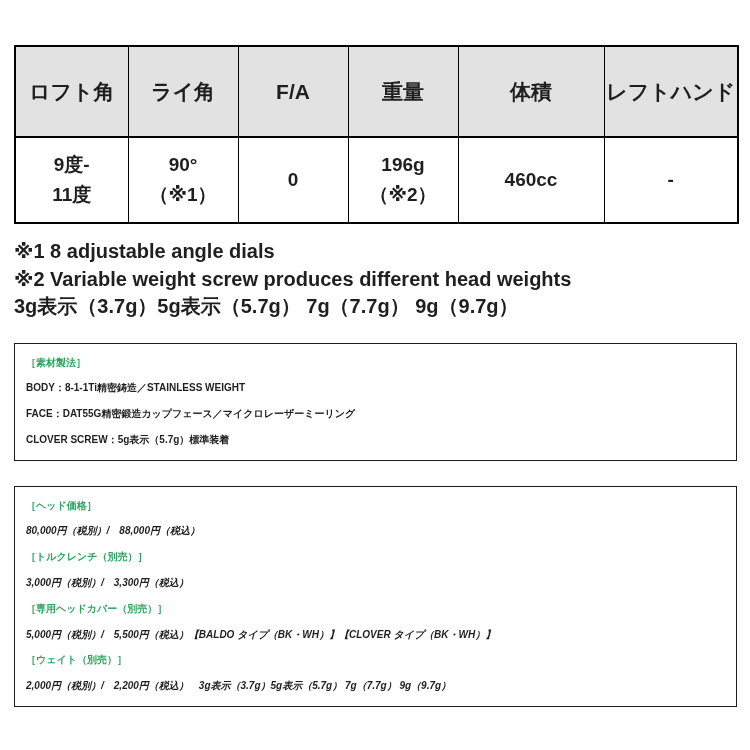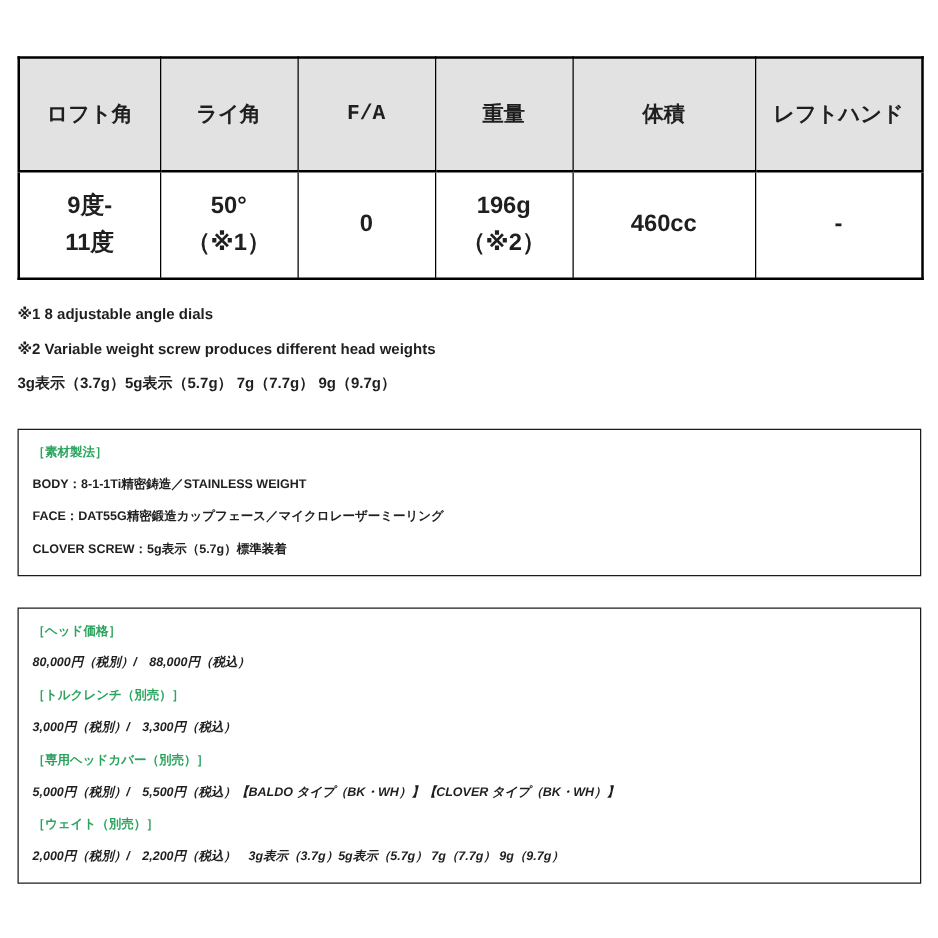--- a/index.html
+++ b/index.html
@@ -21,40 +21,39 @@
     width: 723px;
     border-collapse: collapse;
     table-layout: fixed;
     border: 2px solid #000000;
   }
   table.spec th {
     background: #e2e2e2;
     border: 1px solid #000000;
     border-bottom: 2px solid #000000;
     height: 91px;
-    font-size: 17px;
+    font-size: 21px;
     font-weight: bold;
     text-align: center;
     vertical-align: middle;
-    font-family: Liberation Mono, monospace;
   }
   table.spec td {
     border: 1px solid #000000;
     height: 86px;
     font-size: 19px;
     font-weight: bold;
     text-align: center;
     vertical-align: middle;
     line-height: 30px;
     background: #ffffff;
   }
   
   .notes {
     margin-top: 14px;
-    font-size: 12px;
+    font-size: 20px;
     font-weight: bold;
     line-height: 27.5px;
   }
   
   .box {
     width: 723px;
     border: 1.5px solid #1c1c1c;
     padding: 6px 11px 7px 11px;
     font-size: 10px;
     font-weight: bold;
@@ -90,21 +89,21 @@
       <th>重量</th>
       <th>体積</th>
       <th>レフトハンド</th>
     </tr>
     <tr>
       <td>
         <div>9度-</div>
         <div>11度</div>
       </td>
       <td>
-        <div>50°</div>
+        <div>90°</div>
         <div>（※1）</div>
       </td>
       <td>
         <div>0</div>
       </td>
       <td>
         <div>196g</div>
         <div>（※2）</div>
       </td>
       <td>

